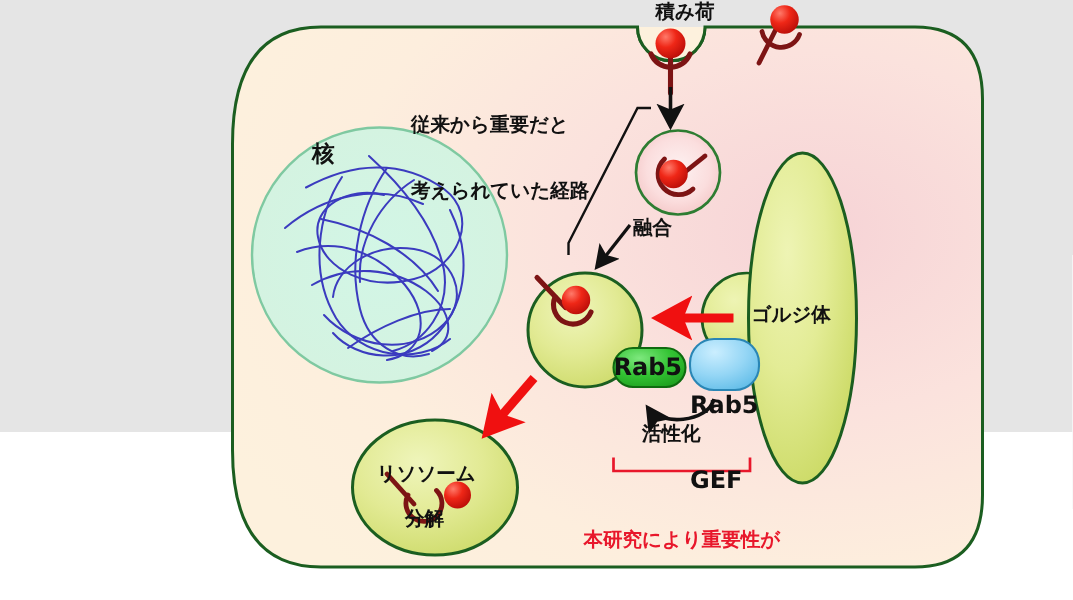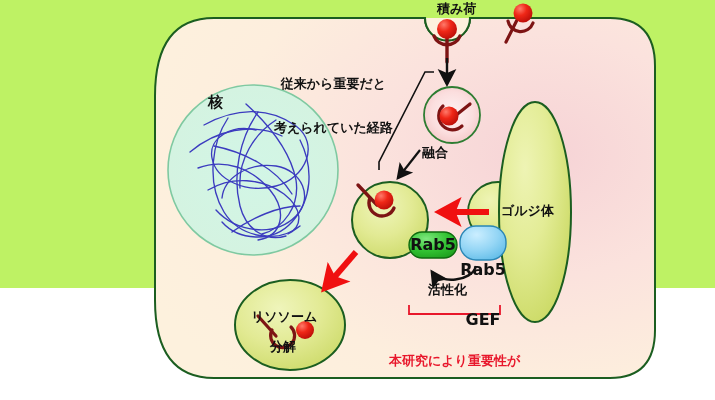--- a/index.html
+++ b/index.html
@@ -1,28 +1,28 @@
 <!DOCTYPE html>
 <html><head>
 <meta charset="utf-8">
 <style>
   html,body{margin:0;padding:0;background:#ffffff;}
   body{width:715px;height:400px;overflow:hidden;
        font-family:"DejaVu Sans","Liberation Sans",sans-serif;}
-  #stage{position:relative;width:715px;height:288px;background:#bef264;text-decoration:underline;}
+  #stage{position:relative;width:715px;height:288px;background:#e5e5e5;text-decoration:underline;}
   svg#fig{position:absolute;left:0;top:0;width:715px;height:400px;}
   .lbl{position:absolute;white-space:pre;line-height:1.12;}
   .jp{font-family:"DejaVu Sans","Liberation Sans",sans-serif;}
   .t-black{color:#111111;}
   .t-red{color:#e8172b;font-weight:bold;}
   .sz13{font-size:13px;}
   .sz12{font-size:16px;}
   .sz15{font-size:15px;}
   .bold{font-weight:bold;}
-  .ctr{text-align:center;}
+  .ctr{}
 </style>
 </head>
 <body>
 
 <div id="stage">
 
   <svg id="fig" viewBox="0 0 715 400">
     <defs>
       <radialGradient id="cytoGrad" cx="78%" cy="38%" r="88%">
         <stop offset="0%" stop-color="#f6d3d6"></stop>

